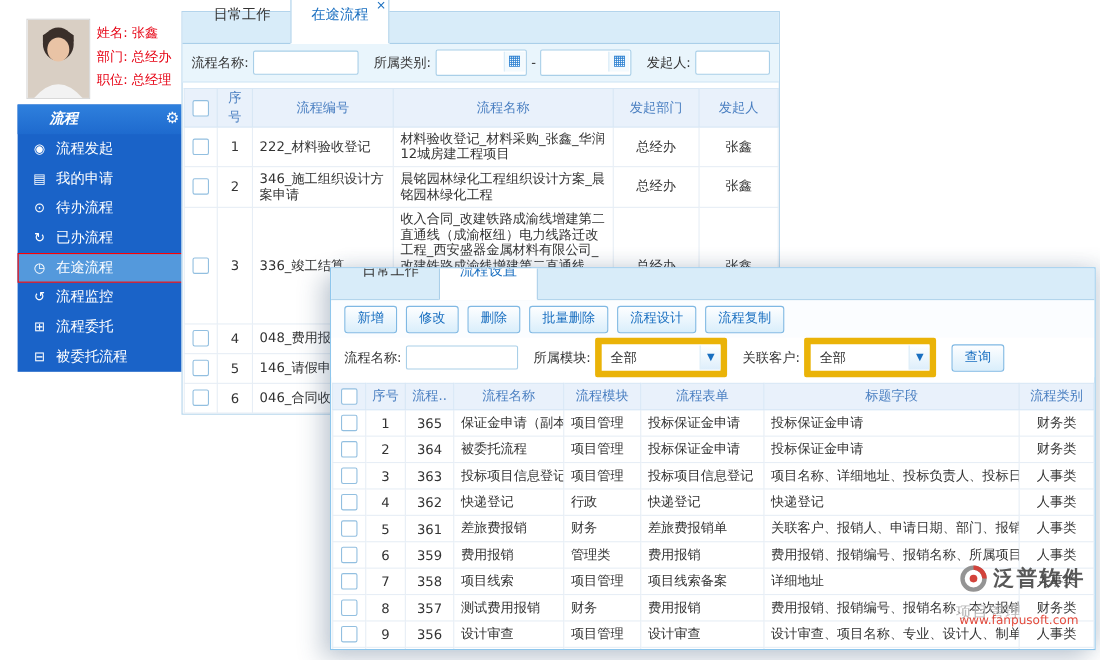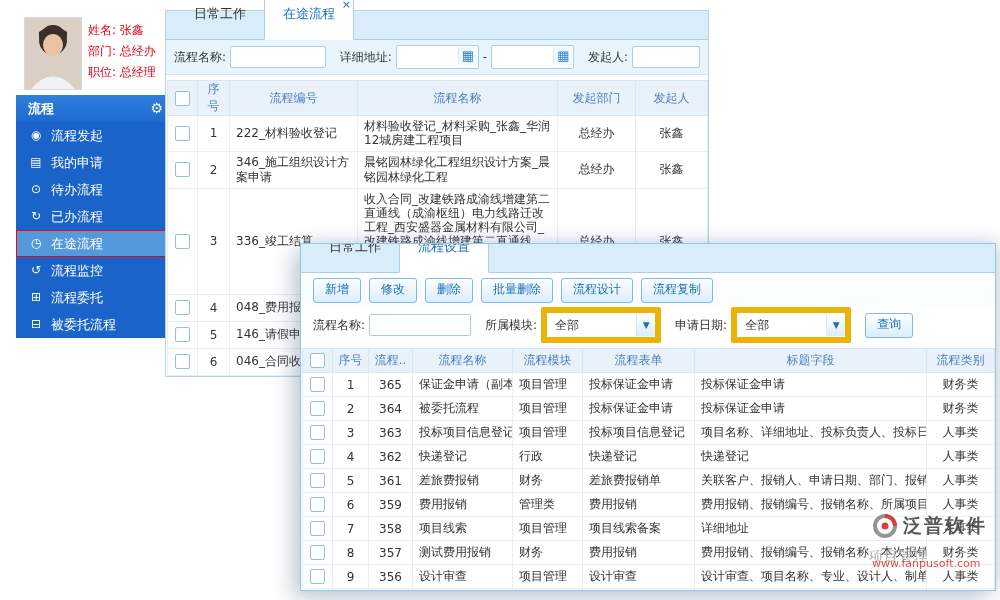--- a/index.html
+++ b/index.html
@@ -6,21 +6,21 @@
   body{width:1000px;height:600px;background:#fff;font-family:"DejaVu Sans","Liberation Sans",sans-serif;position:relative;overflow:hidden;color:#333;}
   .stage{position:absolute;inset:0;}
 
   
   .w1{position:absolute;left:5px;top:10px;width:702px;}
   .w1-side{position:absolute;left:11px;top:0;width:157px;}
   .profile{position:relative;height:85px;background:#fff;}
   .photo{position:absolute;left:8px;top:7px;width:56px;height:71px;border:1px solid #d8d8d8;overflow:hidden;}
   .pinfo{position:absolute;left:72px;top:10px;font-size:12px;color:#e60012;line-height:21px;white-space:nowrap;}
   .menu{position:absolute;left:0;top:85px;width:157px;background:#1a63c8;}
-  .menu-head{height:27px;line-height:27px;background:linear-gradient(#2f80dd,#1e6ace);color:#fff;font-size:13px;font-weight:bold;padding-left:12px;position:relative;}
+  .menu-head{height:27px;line-height:27px;background:linear-gradient(#2f80dd,#1e6ace);color:#fff;font-size:13px;font-weight:bold;padding-left:29px;position:relative;font-style:italic;}
   .gear{position:absolute;right:10px;top:0;color:#fff;font-size:14px;cursor:pointer;font-weight:normal;}
   .mi{height:27px;line-height:27px;color:#fff;font-size:13px;padding-left:13px;cursor:pointer;display:flex;align-items:center;gap:8px;}
   .mi .ic{width:14px;font-size:12px;text-align:center;flex:0 0 14px;}
   .mi.active{background:#5499dc;outline:1px solid #ff0000;outline-offset:-1px;}
 
   .w1-main{position:absolute;left:160px;top:0;width:542px;background:#fff;border:1px solid #b3d4ec;}
   .tabbar{height:28px;background:#d8ecf9;border-bottom:1px solid #aacfe9;padding-left:10px;display:flex;align-items:flex-end;}
   .tab{height:39px;line-height:27px;padding:0 18px;font-size:13px;color:#333;cursor:pointer;position:relative;}
   .tab.active{background:#fff;color:#1a6fc0;border:1px solid #aacfe9;border-bottom:1px solid #fff;margin-bottom:-1px;}
   .tab-x{position:absolute;top:-1px;right:2px;font-size:11px;color:#1a6fc0;line-height:11px;cursor:pointer;}
@@ -132,21 +132,21 @@
         <div class="tab active">
           <span>在途流程</span>
           <span class="tab-x">×</span>
         </div>
       </div>
 
       <div class="fbar">
         <label>流程名称:</label>
         <input class="tin" style="width: 86px;" value="">
         <span style="width:6px"></span>
-        <label>详细地址:</label>
+        <label>所属类别:</label>
         <span class="dinp">
           <span class="cal">▦</span>
         </span>
         <span>-</span>
         <span class="dinp">
           <span class="cal">▦</span>
         </span>
         <span style="width:6px"></span>
         <label>发起人:</label>
         <input class="tin" style="width: 58px;" value="">
@@ -246,21 +246,21 @@
     <div class="fbar2">
       <label>流程名称:</label>
       <input class="tin" style="width: 92px;" value="">
       <span class="sp"></span>
       <label>所属模块:</label>
       <span class="sel">
         <span>全部</span>
         <span class="caret">▼</span>
       </span>
       <span class="sp"></span>
-      <label>申请日期:</label>
+      <label>关联客户:</label>
       <span class="sel">
         <span>全部</span>
         <span class="caret">▼</span>
       </span>
       <span class="sp"></span>
       <span class="btn">查询</span>
     </div>
 
     <table class="grid t2">
       <colgroup>

